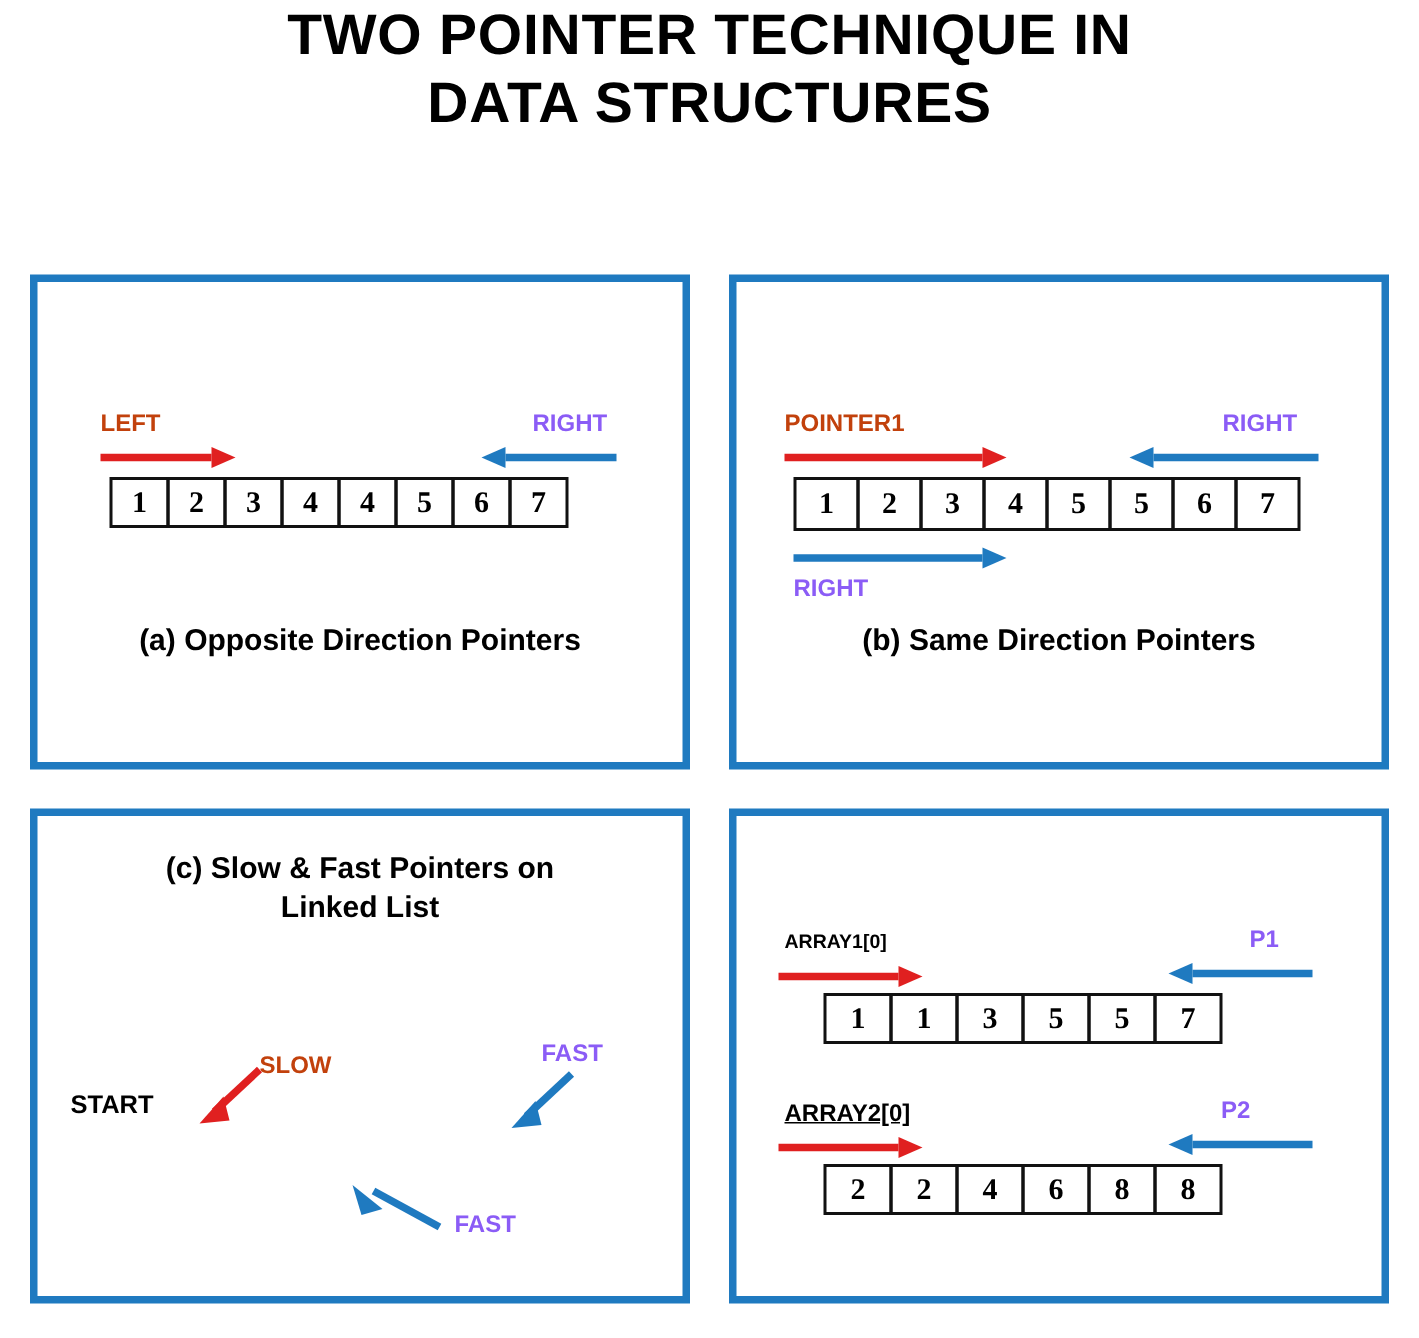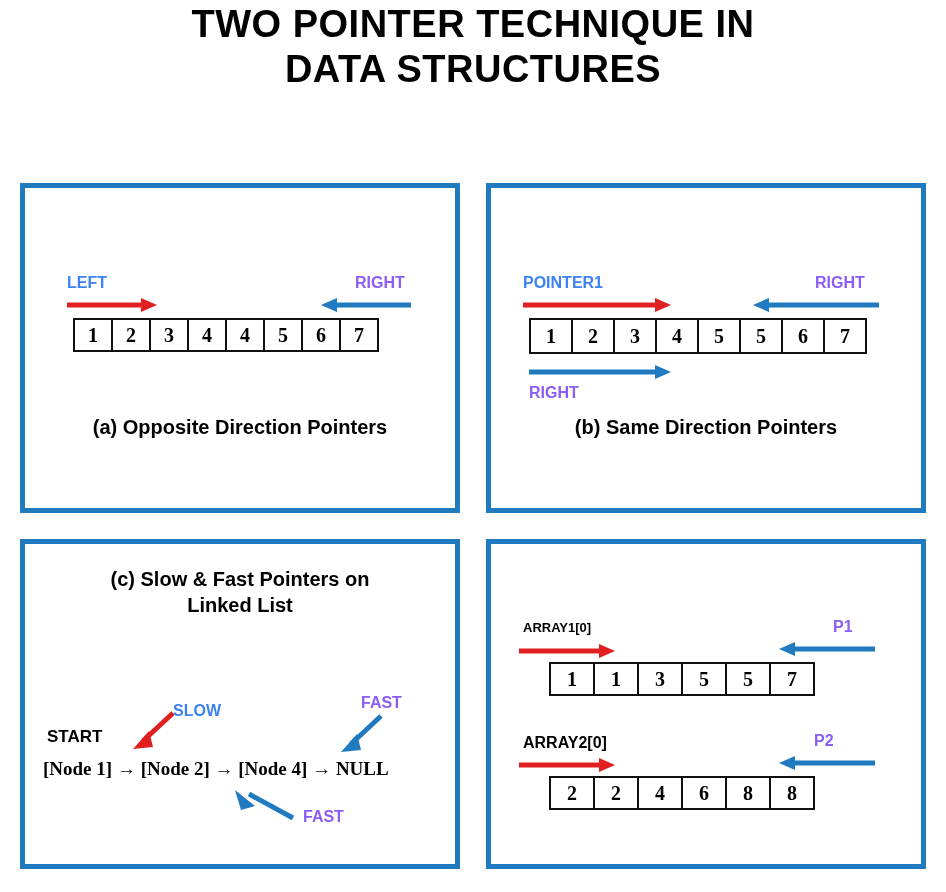--- a/index.html
+++ b/index.html
@@ -69,21 +69,21 @@
 
   
   .arrow { position: absolute; }
   .arrow svg { display: block; overflow: visible; }
   .lbl {
     position: absolute;
     font-size: 16px;
     font-weight: bold;
     white-space: nowrap;
   }
-  .red { color: #3b82f6; }
+  .red { color: #c2410c; }
   .blue { color: #8b5cf6; }
 
   
   .ll-row {
     position: absolute;
     font-size: 19px;
     font-weight: bold;
     font-family: "Liberation Serif", serif;
     white-space: nowrap;
   }
@@ -196,21 +196,20 @@
     <div class="arr-lbl red" style="left:148px; top:158px;">SLOW</div>
 
     <div class="arrow" style="left:312px; top:168px;">
       <svg width="48" height="42" viewBox="0 0 48 42">
         <line x1="44" y1="4" x2="14" y2="32" stroke="#1f7ac0" stroke-width="5"></line>
         <polygon points="20,22 4,40 24,38" fill="#1f7ac0"></polygon>
       </svg>
     </div>
     <div class="arr-lbl blue" style="left:336px; top:150px;">FAST</div>
 
-    <div class="ll-row" style="left:18px; top:214px;">[Node 1] → [Node 2] → [Node 4] → NULL</div>
 
     <div class="arrow" style="left:206px; top:244px;">
       <svg width="66" height="34" viewBox="0 0 66 34">
         <line x1="62" y1="30" x2="18" y2="6" stroke="#1f7ac0" stroke-width="5"></line>
         <polygon points="24,18 4,2 10,22" fill="#1f7ac0"></polygon>
       </svg>
     </div>
     <div class="arr-lbl blue" style="left:278px; top:264px;">FAST</div>
   </div>
 
@@ -235,21 +234,21 @@
 
     <div class="cells c-d" style="left:58px; top:118px;">
       <div class="cell">1</div>
       <div class="cell">1</div>
       <div class="cell">3</div>
       <div class="cell">5</div>
       <div class="cell">5</div>
       <div class="cell">7</div>
     </div>
 
-    <div class="start-lbl" style="left:32px; top:190px; font-size:16px;">ARRAY2[0]</div>
+    <div class="start-lbl" style="left:32px; top:190px; font-size:16px;text-decoration:underline;">ARRAY2[0]</div>
     <div class="arrow" style="left:28px; top:214px;">
       <svg width="96" height="14" viewBox="0 0 96 14">
         <line x1="0" y1="7" x2="80" y2="7" stroke="#e02020" stroke-width="5"></line>
         <polygon points="80,0 96,7 80,14" fill="#e02020"></polygon>
       </svg>
     </div>
 
     <div class="arrow" style="left:288px; top:212px;">
       <svg width="96" height="14" viewBox="0 0 96 14">
         <line x1="16" y1="7" x2="96" y2="7" stroke="#1f7ac0" stroke-width="5"></line>

